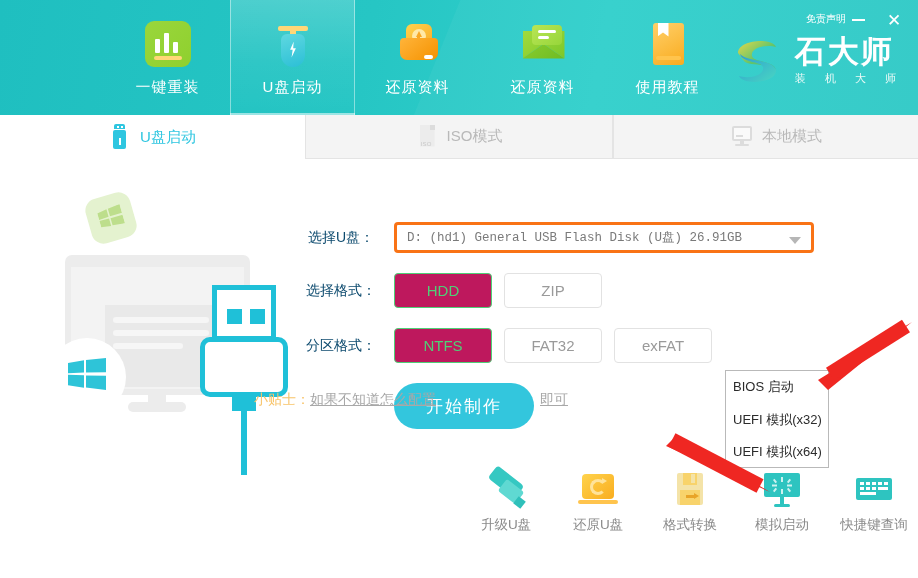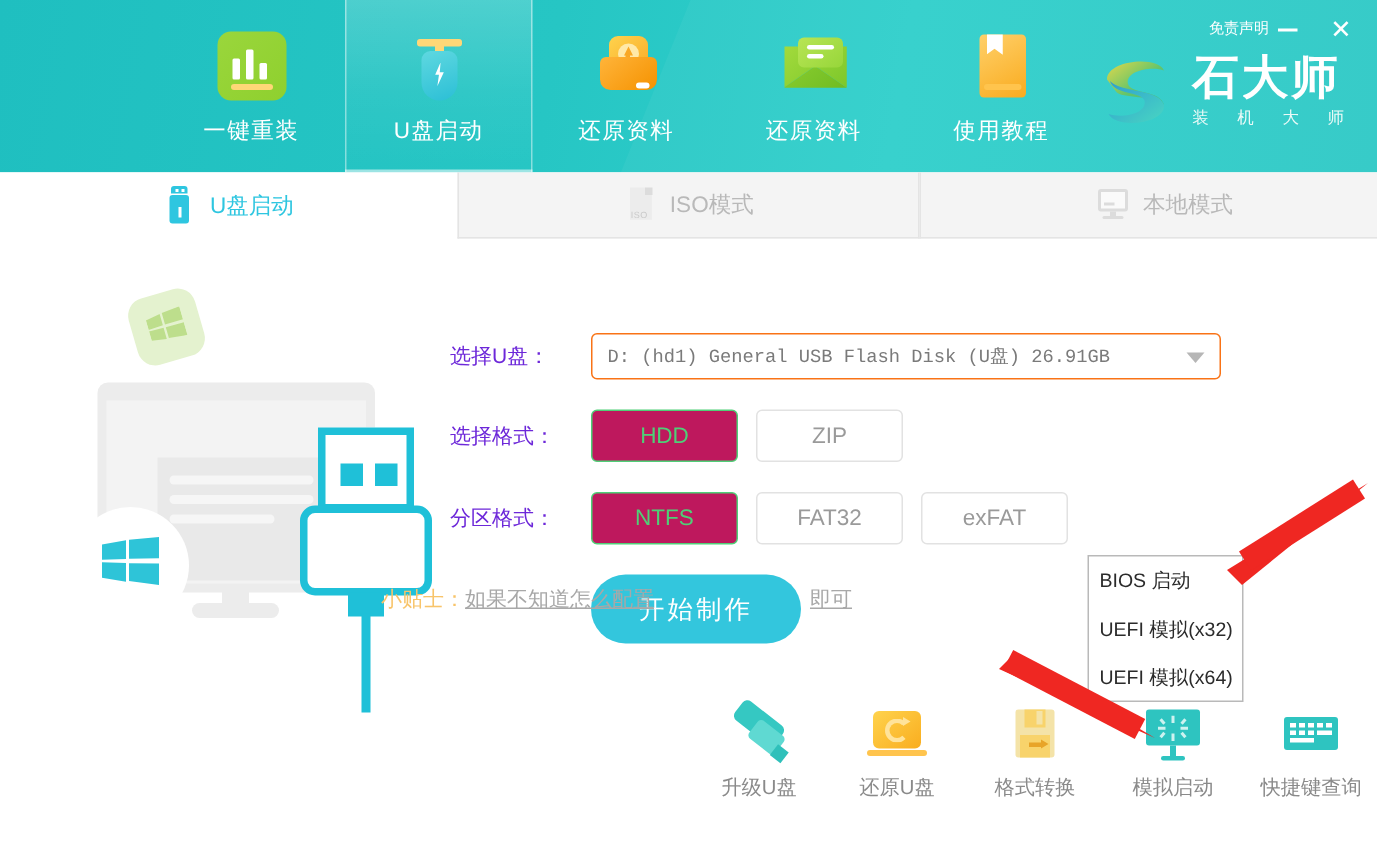--- a/index.html
+++ b/index.html
@@ -135,23 +135,23 @@
   .usb-plug .tip { position:absolute; left:12px; top:0; width:64px; height:56px; border:5px solid #1fc0d8; background:#fff;}
   .usb-plug .tip i { position:absolute; top:19px; width:15px; height:15px; background:#1fc0d8; }
   .usb-plug .tip i.a { left:10px; } .usb-plug .tip i.b { left:33px; }
   .usb-plug .grip { position:absolute; left:0; top:52px; width:88px; height:60px; border:5px solid #1fc0d8; border-radius:10px; background:#fff;}
   .usb-plug .neck { position:absolute; left:32px; top:110px; width:24px; height:16px; background:#1fc0d8; }
   .usb-plug .cord { position:absolute; left:41px; top:124px; width:6px; height:66px; background:#1fc0d8; }
 
   
   .form { position: absolute; left: 300px; top: 222px; }
   .frow { display: flex; align-items: center; margin-bottom: 20px; }
-  .flabel { width: 82px; text-align: left; color:#6d28d9; font-size: 14px; margin-right: 12px; }
+  .flabel { width: 82px; text-align: center; color:#0c4a6e; font-size: 14px; margin-right: 12px; }
   .select {
-    width: 420px; height: 31px; border: 1px solid #f97316; border-radius: 4px; background:#fff;
+    width: 420px; height: 31px; border: 3px solid #f97316; border-radius: 4px; background:#fff;
     display:flex; align-items:center; padding: 0 10px; position: relative; cursor: pointer;
   }
   .select .val { color:#7a7a7a; font-size: 12.5px; font-family:"Liberation Mono","DejaVu Sans Mono",monospace; }
   .caret { position:absolute; right: 10px; top: 12px; width:0;height:0;
            border-left:6px solid transparent;border-right:6px solid transparent;border-top:7px solid #b6b6b6;}
   .opt {
     width: 98px; height: 35px; border-radius: 4px; border:1px solid #e2e2e2; background:#fff;
     color:#9a9a9a; font-size:15px; display:flex;align-items:center;justify-content:center;
     margin-right:12px; cursor:pointer;
   }

